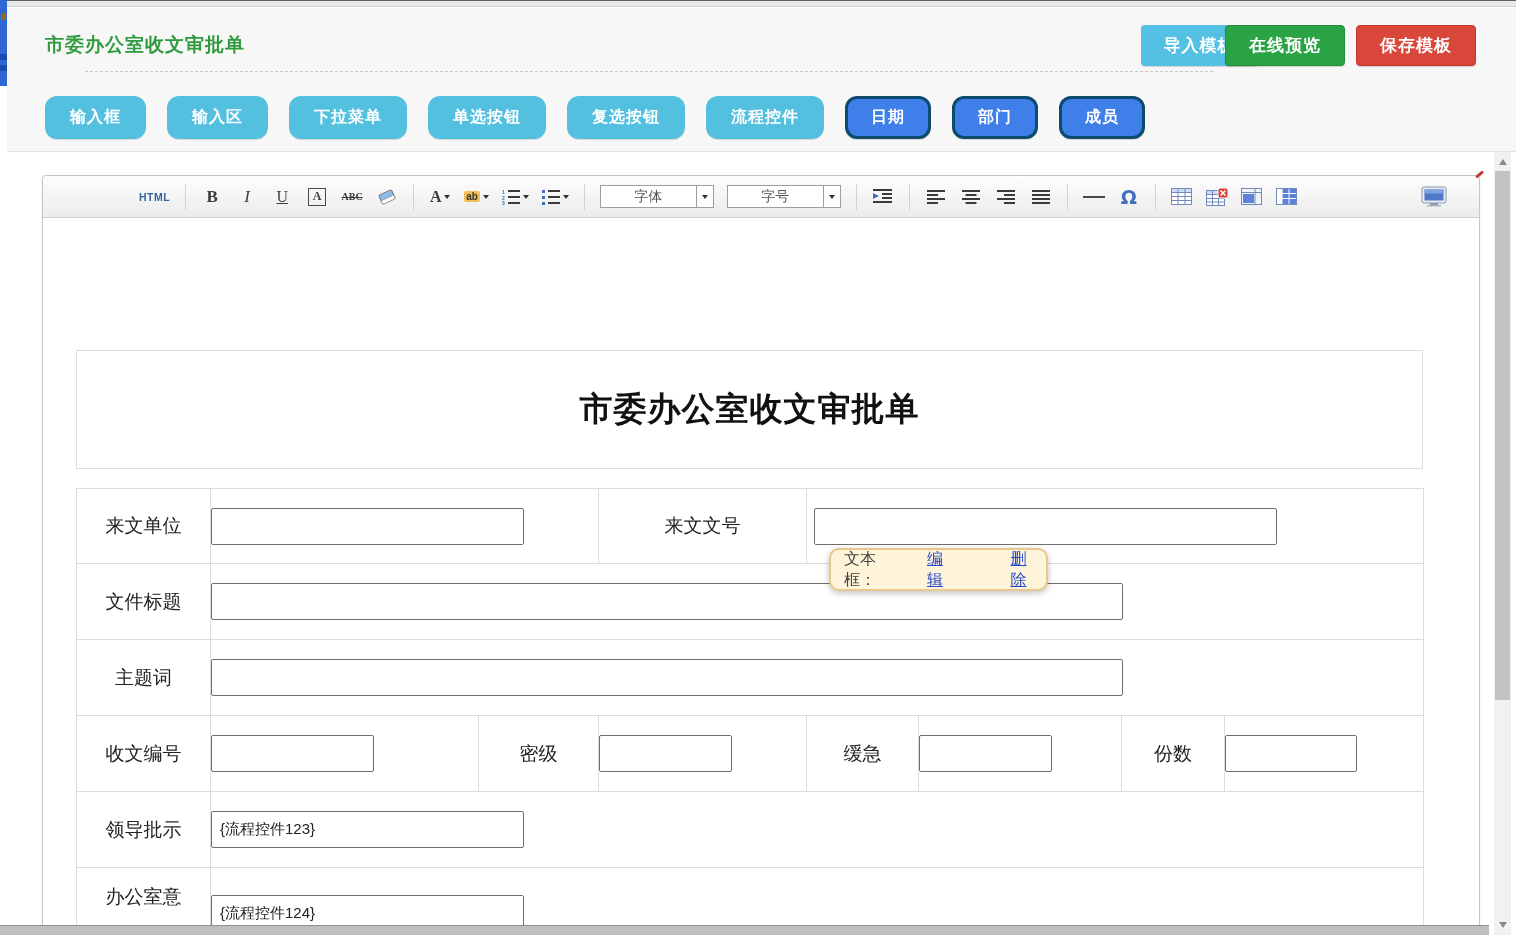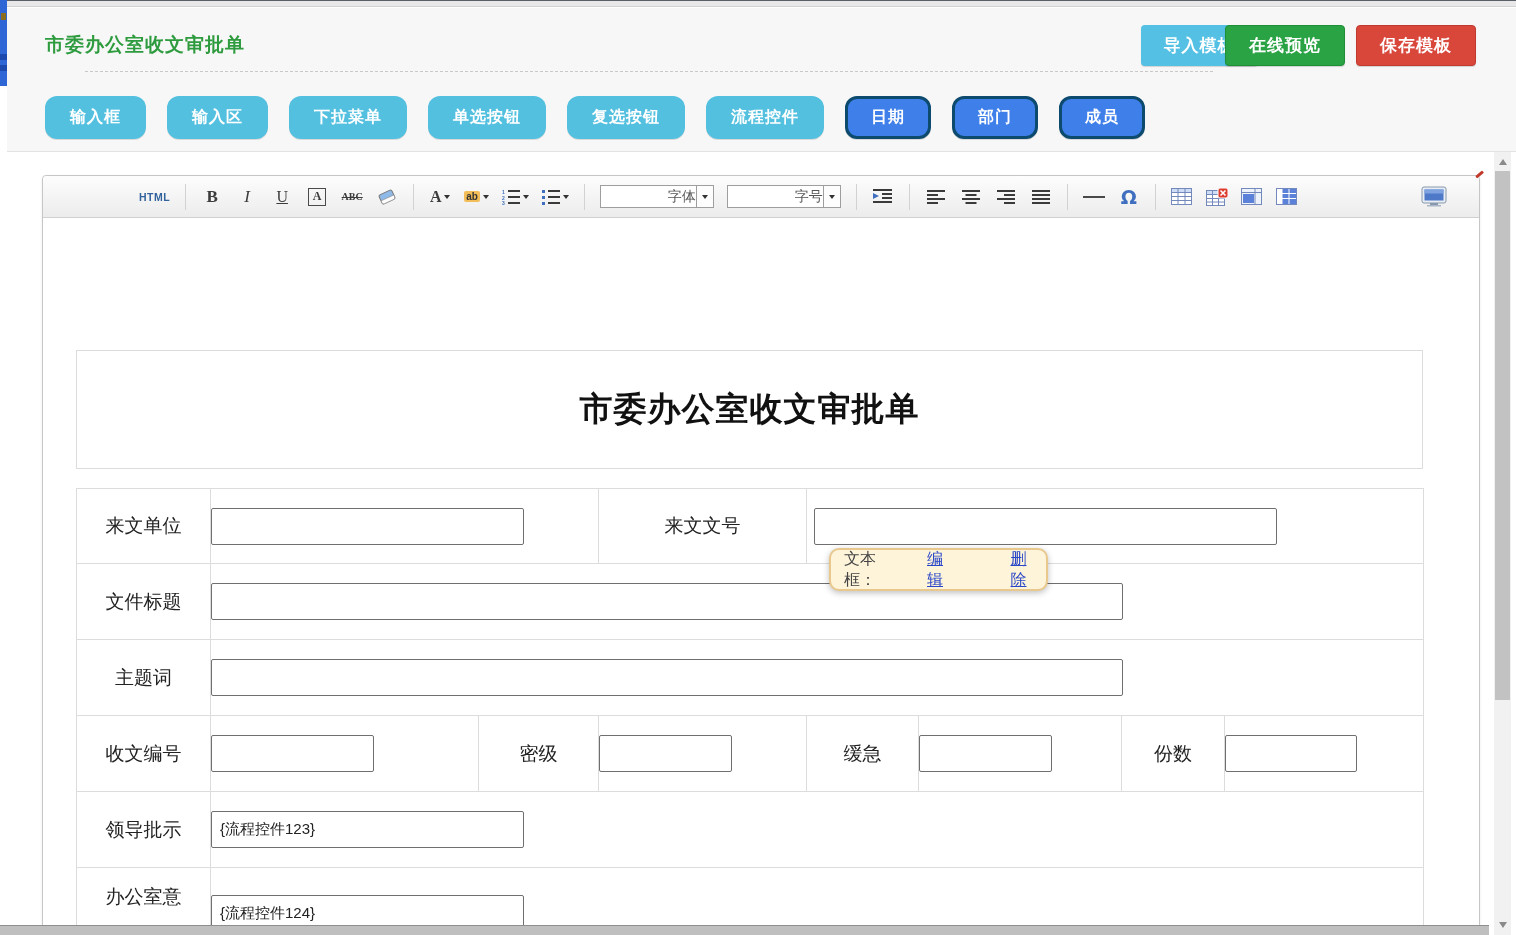--- a/index.html
+++ b/index.html
@@ -53,21 +53,21 @@
   .t-abc{font-family:"Liberation Serif",serif;font-size:10px;font-weight:bold;text-decoration:line-through;}
   .t-A{font-family:"Liberation Serif",serif;font-size:16px;font-weight:bold;}
   .caret{width:0;height:0;border-left:3.5px solid transparent;border-right:3.5px solid transparent;
     border-top:4px solid #333;}
   .hl-chip{background:#f3bd59;border-radius:2px;padding:0 2px;font-size:10px;font-weight:bold;
     color:#333;position:relative;}
   .hl-pencil{position:absolute;right:-5px;top:-3px;width:9px;height:2.5px;background:#c0392b;
     transform:rotate(-40deg);border-radius:1px;}
   .ed-select{width:114px;height:23px;background:#fff;border:1px solid #9e9e9e;display:flex;
     align-items:center;flex:none;cursor:pointer;}
-  .ed-select .lbl{flex:1;text-align:right;font-size:14px;color:#555;}
+  .ed-select .lbl{flex:1;text-align:center;font-size:14px;color:#555;}
   .ed-select .dd{width:17px;height:100%;border-left:1px solid #9e9e9e;display:flex;
     align-items:center;justify-content:center;background:#fdfdfd;}
   .t-hr{width:22px;height:2px;background:#4a4a4a;}
   .t-omega{font-size:19px;color:#3f6fbe;font-weight:bold;font-family:"DejaVu Sans",sans-serif;}
   .tb-right-spacer{flex:1;}
   .t-monitor{margin-right:18px;}
 
   
   .ed-content{position:relative;height:717px;background:#fff;}
   .form-title-box{position:absolute;left:33px;top:132px;width:1347px;height:119px;

